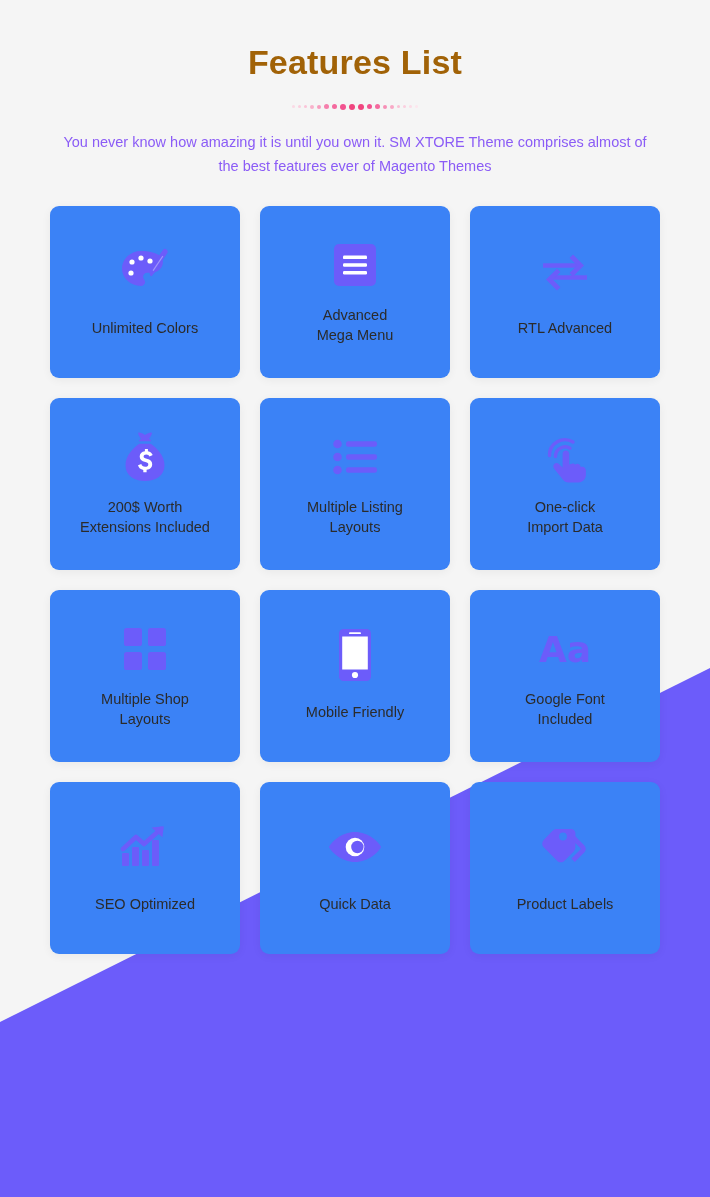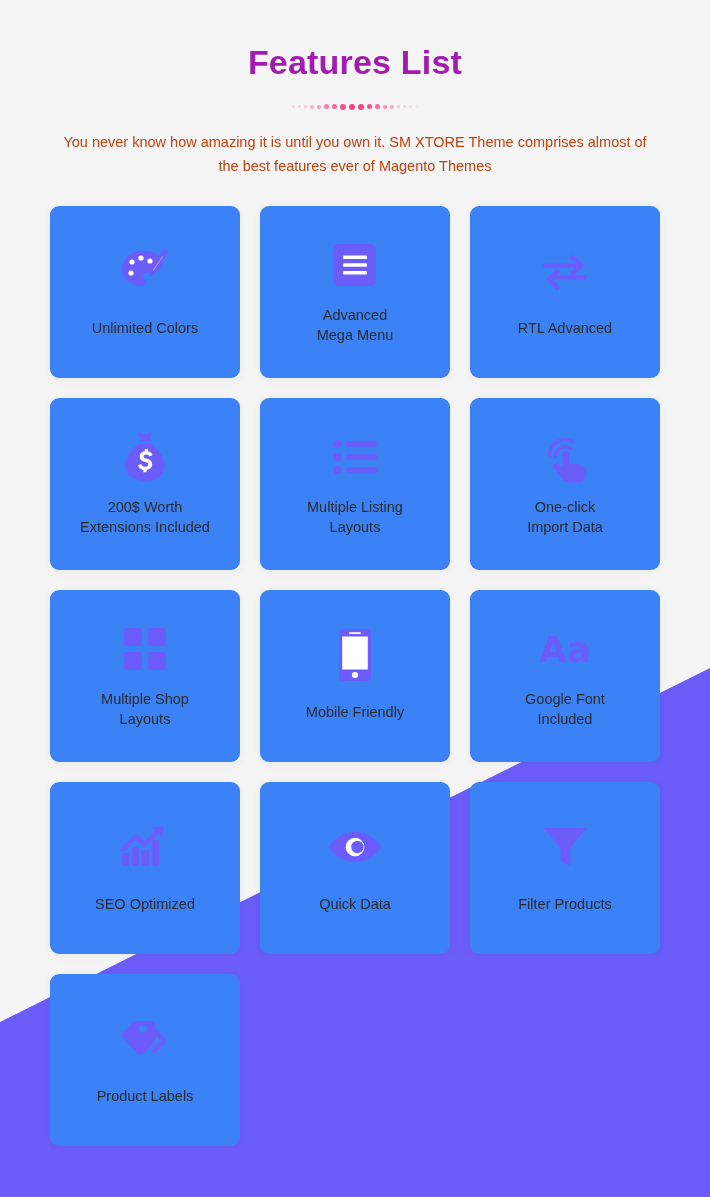--- a/index.html
+++ b/index.html
@@ -35,21 +35,21 @@
 
   
   #header {
     text-align: center;
     padding-top: 42px;
   }
 
   #page-title {
     font-size: 34px;
     font-weight: bold;
-    color: #a21caf;
+    color: #a16207;
     letter-spacing: 0.2px;
     line-height: 1.2;
   }
 
   #dot-divider {
     display: flex;
     justify-content: center;
     align-items: center;
     gap: 3px;
     height: 16px;
@@ -58,21 +58,21 @@
 
   #dot-divider .dot {
     border-radius: 50%;
     display: block;
   }
 
   #page-subtitle {
     margin-top: 15px;
     font-size: 14.5px;
     line-height: 1.66;
-    color: #c2410c;
+    color: #8b5cf6;
     max-width: 600px;
     margin-left: auto;
     margin-right: auto;
   }
 
   
   #features-grid {
     margin-top: 28px;
     display: grid;
     grid-template-columns: repeat(3, 1fr);
@@ -276,28 +276,20 @@
       <path fill="#6c5cfa" d="M27 2C13.6 2 2.8 12.4 1 17c1.8 4.6 12.6 15 26 15s24.2-10.4 26-15C51.2 12.4 40.4 2 27 2z"></path>
       <circle cx="27" cy="17" r="9.3" fill="#fff"></circle>
       <path fill="#6c5cfa" d="M27 9.5a7.5 7.5 0 1 0 0 15 7.5 7.5 0 0 0 0-15zm0 3.4a4.1 4.1 0 1 1 0 8.2 4.1 4.1 0 0 1 0-8.2z" opacity="0"></path>
       <circle cx="29.4" cy="17" r="6.2" fill="#6c5cfa"></circle>
     </svg>
         </div>
         <div class="feature-label">Quick Data</div>
       </div>
       <div class="feature-card one-line">
         <div class="feature-icon">
-          <svg width="46" height="44" viewBox="0 0 46 44">
-      <path fill="#6c5cfa" d="M1.5 3h43L28.3 22.6v18.7l-9.8-5.7V22.6z"></path>
-    </svg>
-        </div>
-        <div class="feature-label">Filter Products</div>
-      </div>
-      <div class="feature-card one-line">
-        <div class="feature-icon">
           <svg width="50" height="44" viewBox="0 0 50 44">
       <path fill="#6c5cfa" d="M31 4H16.6c-1.4 0-2.8.6-3.8 1.6L3.7 14.9c-2 2-2 5.3 0 7.4l13.4 13.4c2 2 5.3 2 7.4 0l9.3-9.3c1-1 1.6-2.4 1.6-3.8V8.2C35.4 6 33.4 4 31 4zM23 15.4a3.9 3.9 0 1 1 0-7.8 3.9 3.9 0 0 1 0 7.8z"></path>
       <path fill="#6c5cfa" d="M31.6 7.6l12.6 12.6c2 2 2 5.3 0 7.4l-9.4 9.3-3.4-3.4 9.3-9.3c.2-.2.2-.5 0-.7L28.2 10.9z"></path>
     </svg>
         </div>
         <div class="feature-label">Product Labels</div>
       </div>
     </main>
 
 </div>

